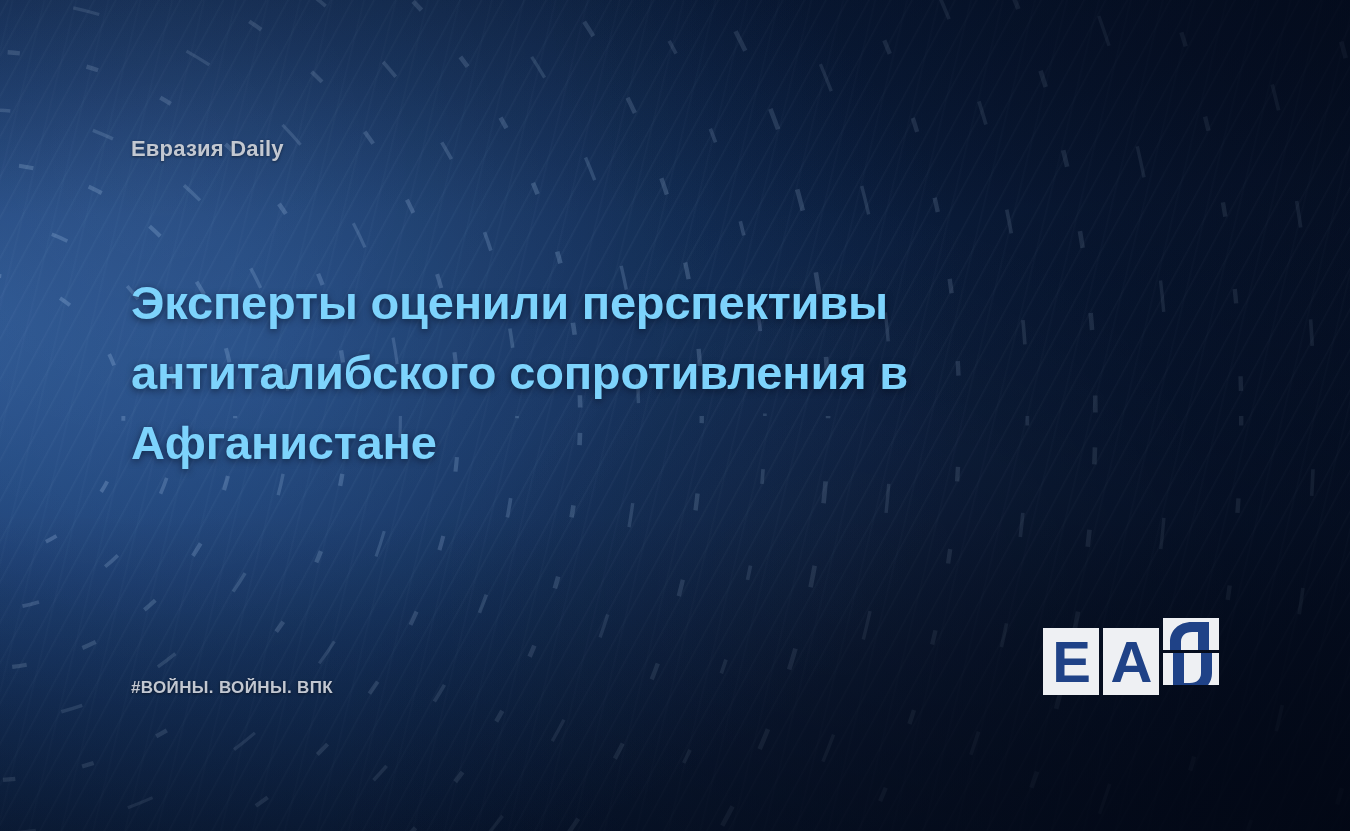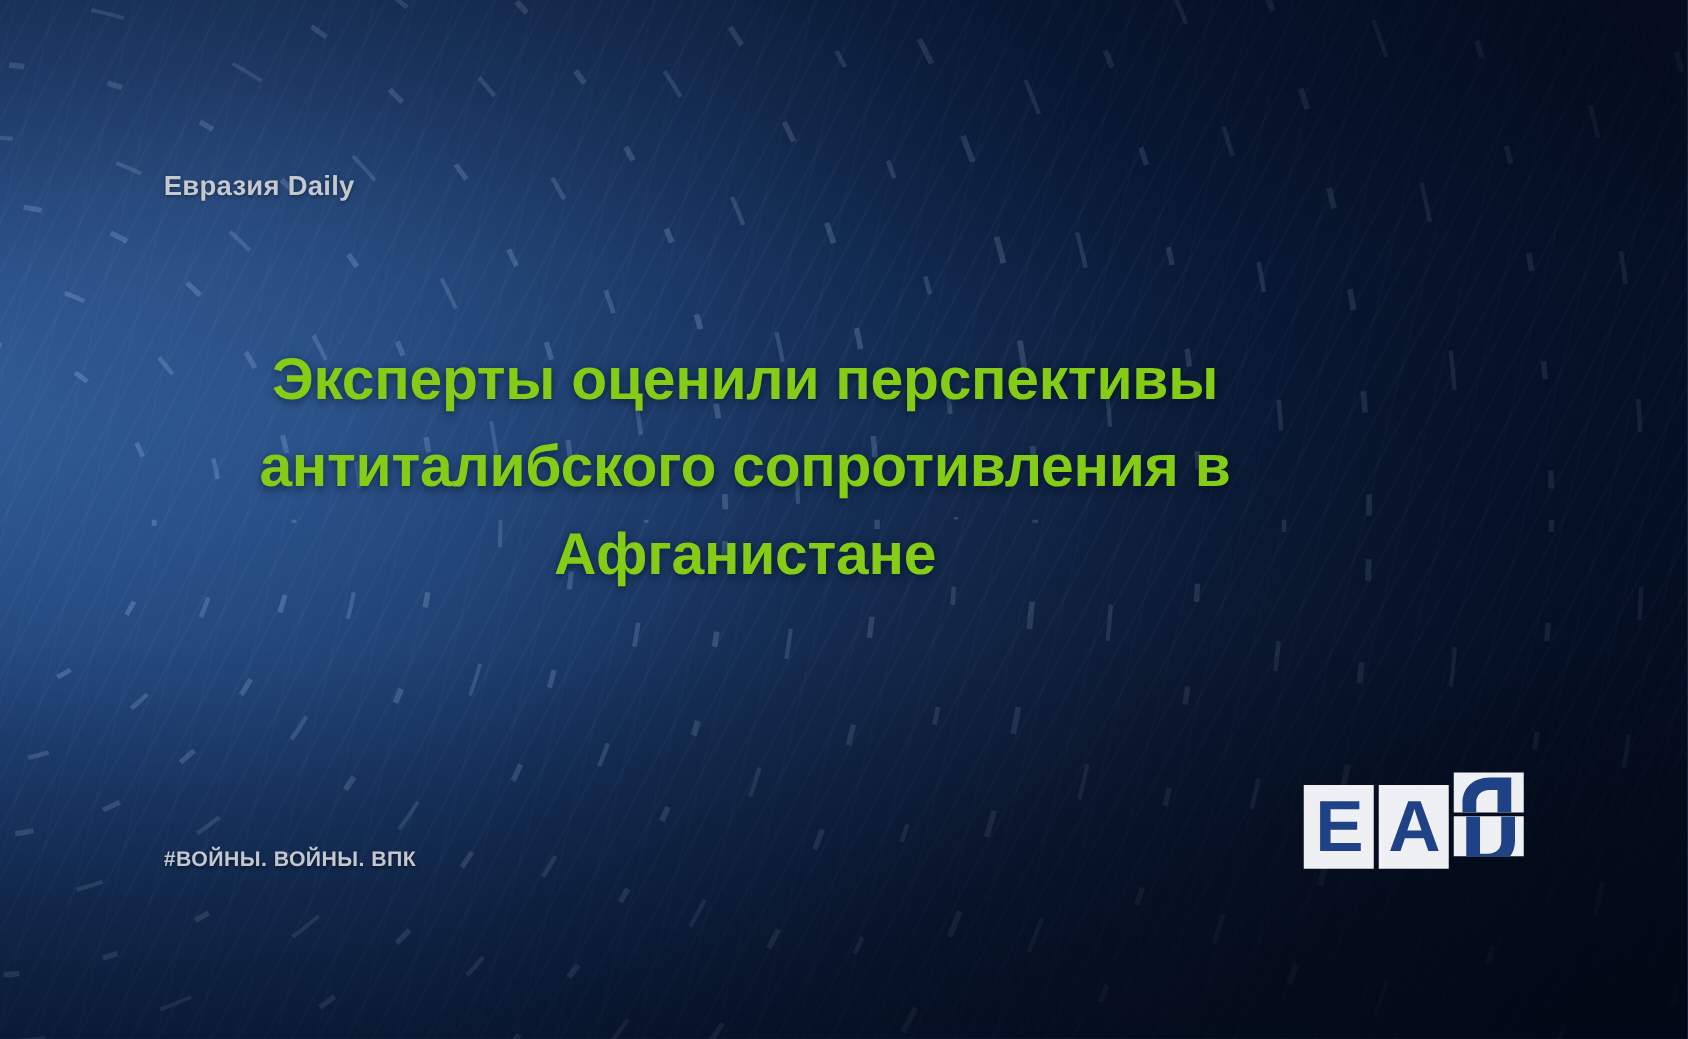--- a/index.html
+++ b/index.html
@@ -9,21 +9,20 @@
     background: #060f24;
   }
   .card {
     position: relative;
     width: 1350px;
     height: 831px;
     overflow: hidden;
     background: #0b1f45;
     font-family: "Liberation Sans", "DejaVu Sans", sans-serif;
     user-select: none;
-    text-align: center;
   }
 
   
   .bg-layer {
     position: absolute;
     inset: 0;
     pointer-events: none;
   }
   .bg-base {
     background:
@@ -98,21 +97,21 @@
   .headline {
     position: absolute;
     left: 131px;
     top: 268px;
     width: 930px;
     margin: 0;
     font-size: 47px;
     font-weight: bold;
     line-height: 70px;
     letter-spacing: -0.2px;
-    color: #84cc16;
+    color: #7dd3fc;
     text-shadow: 0 2px 7px rgba(2,10,26,.55);
   }
   .hashtag {
     position: absolute;
     left: 131px;
     top: 678px;
     font-size: 17px;
     font-weight: bold;
     letter-spacing: .35px;
     color: #c2c7d1;

